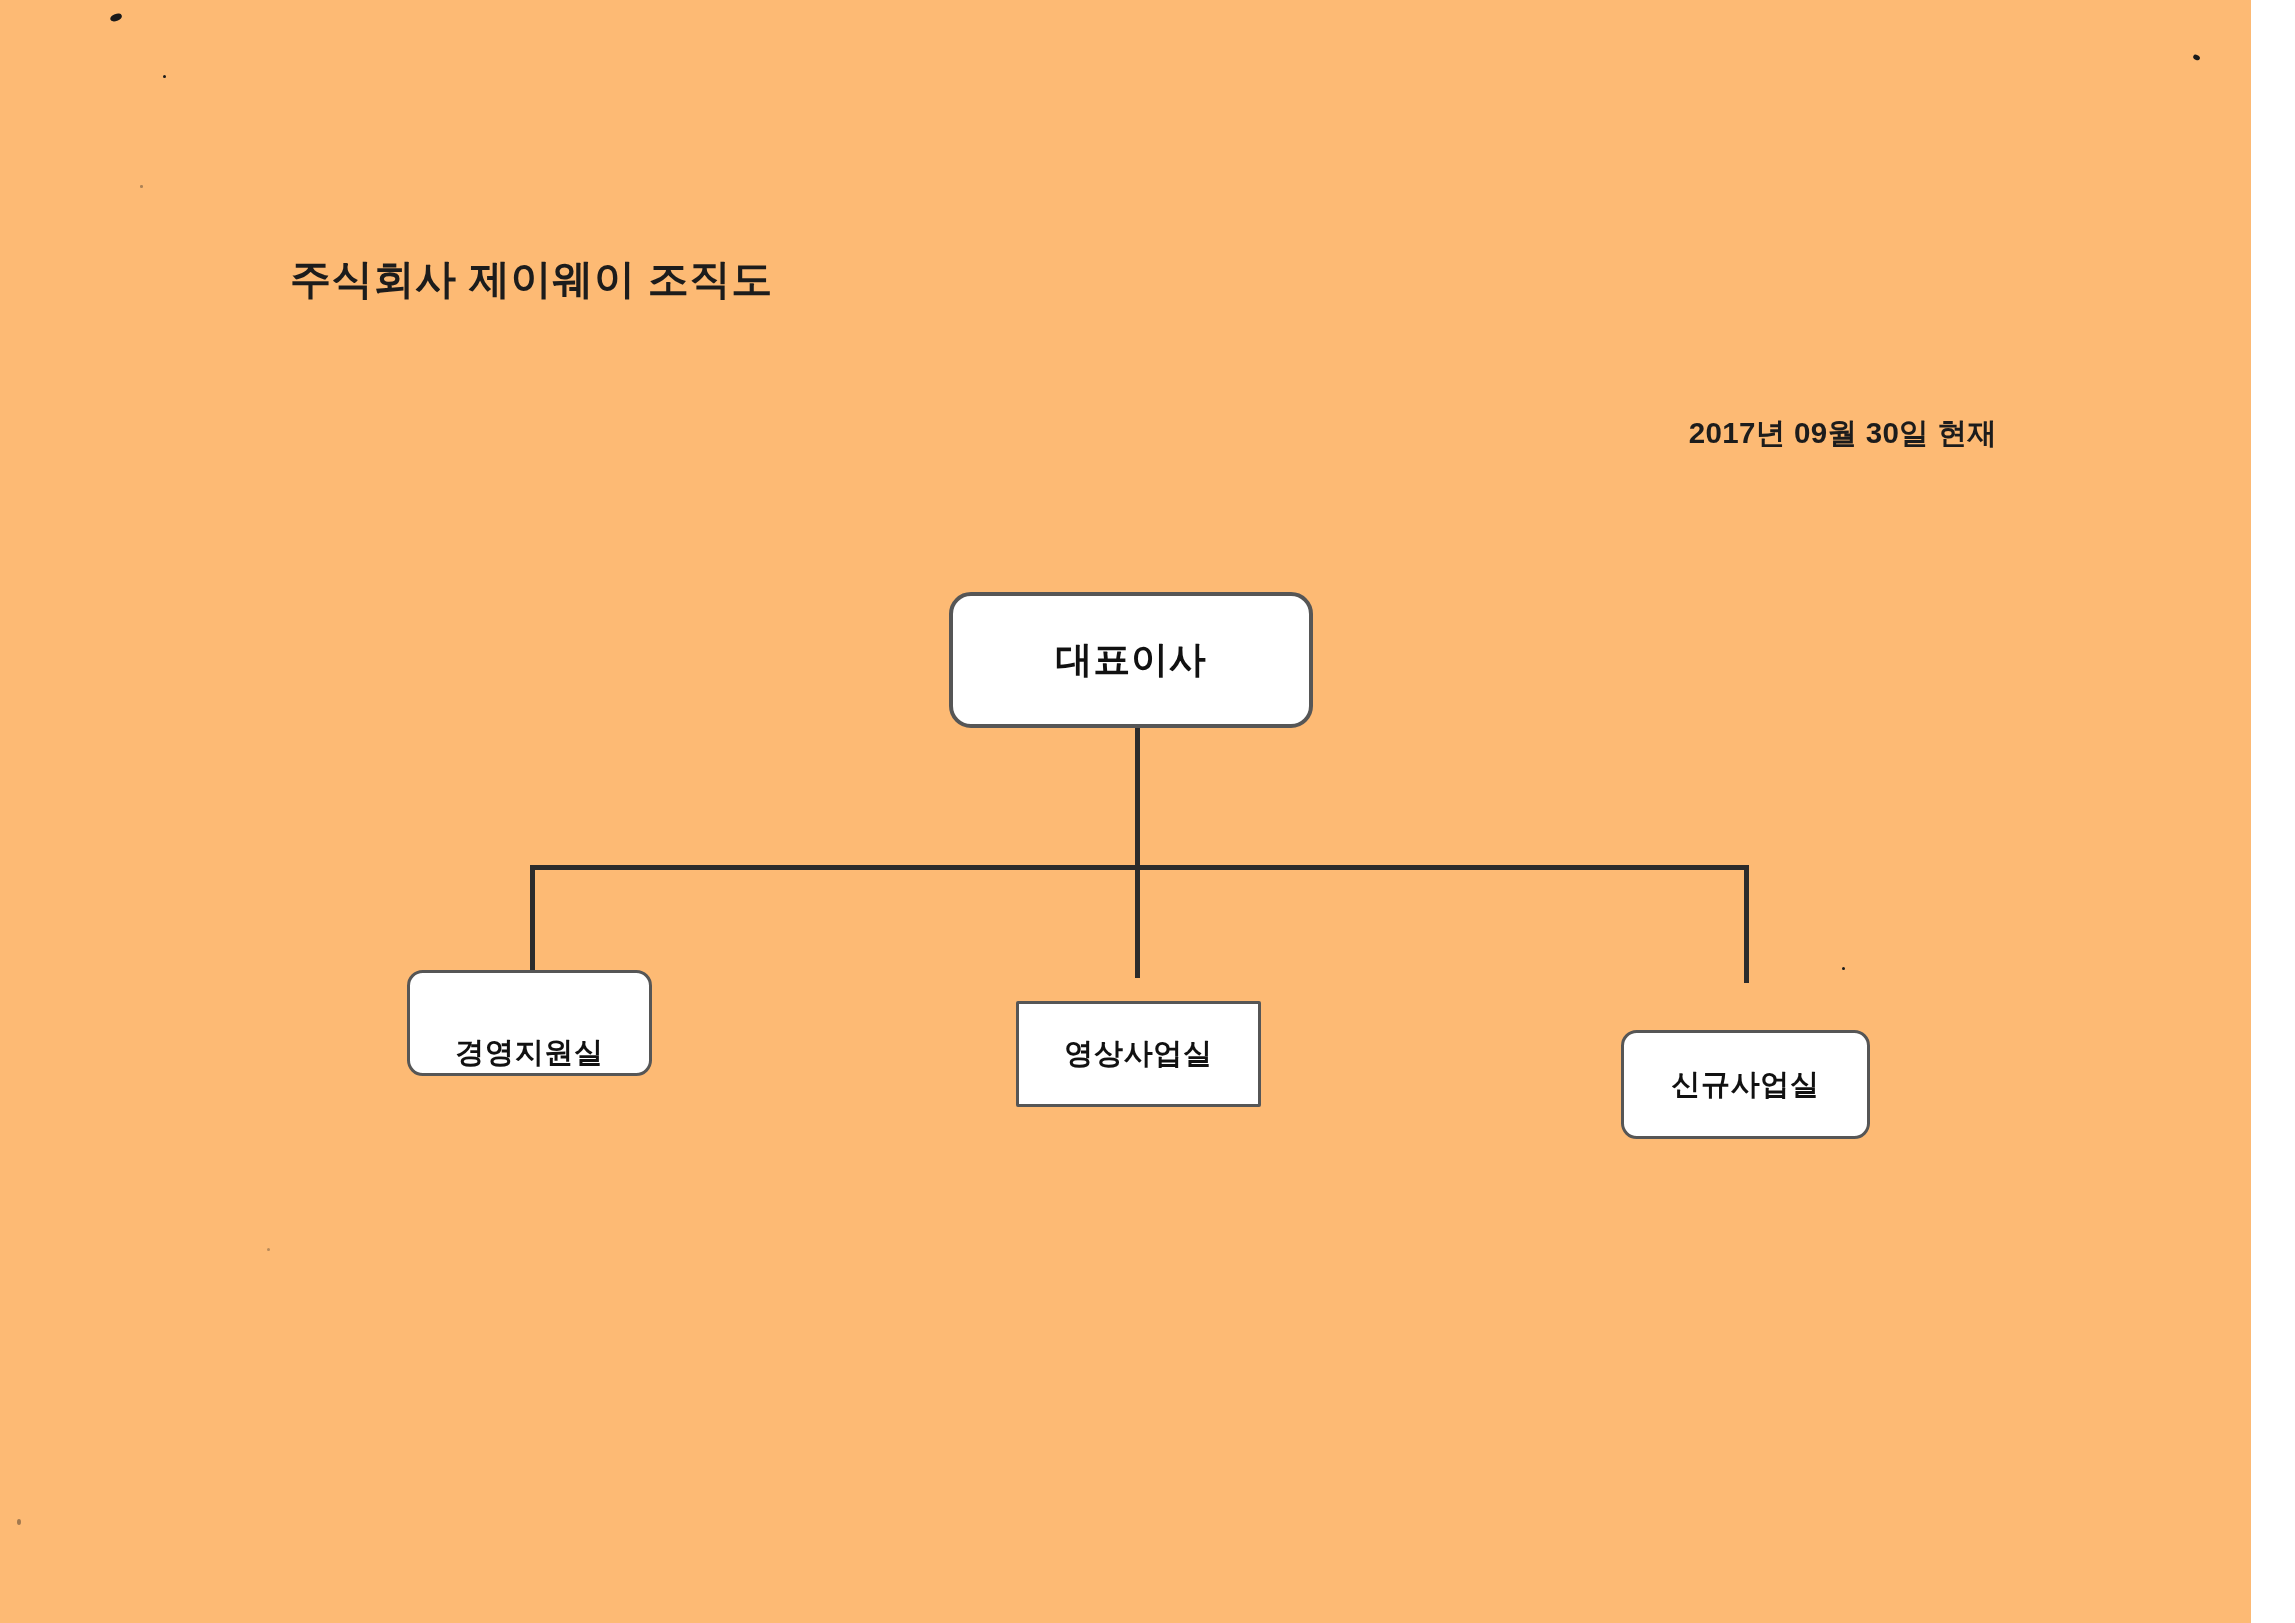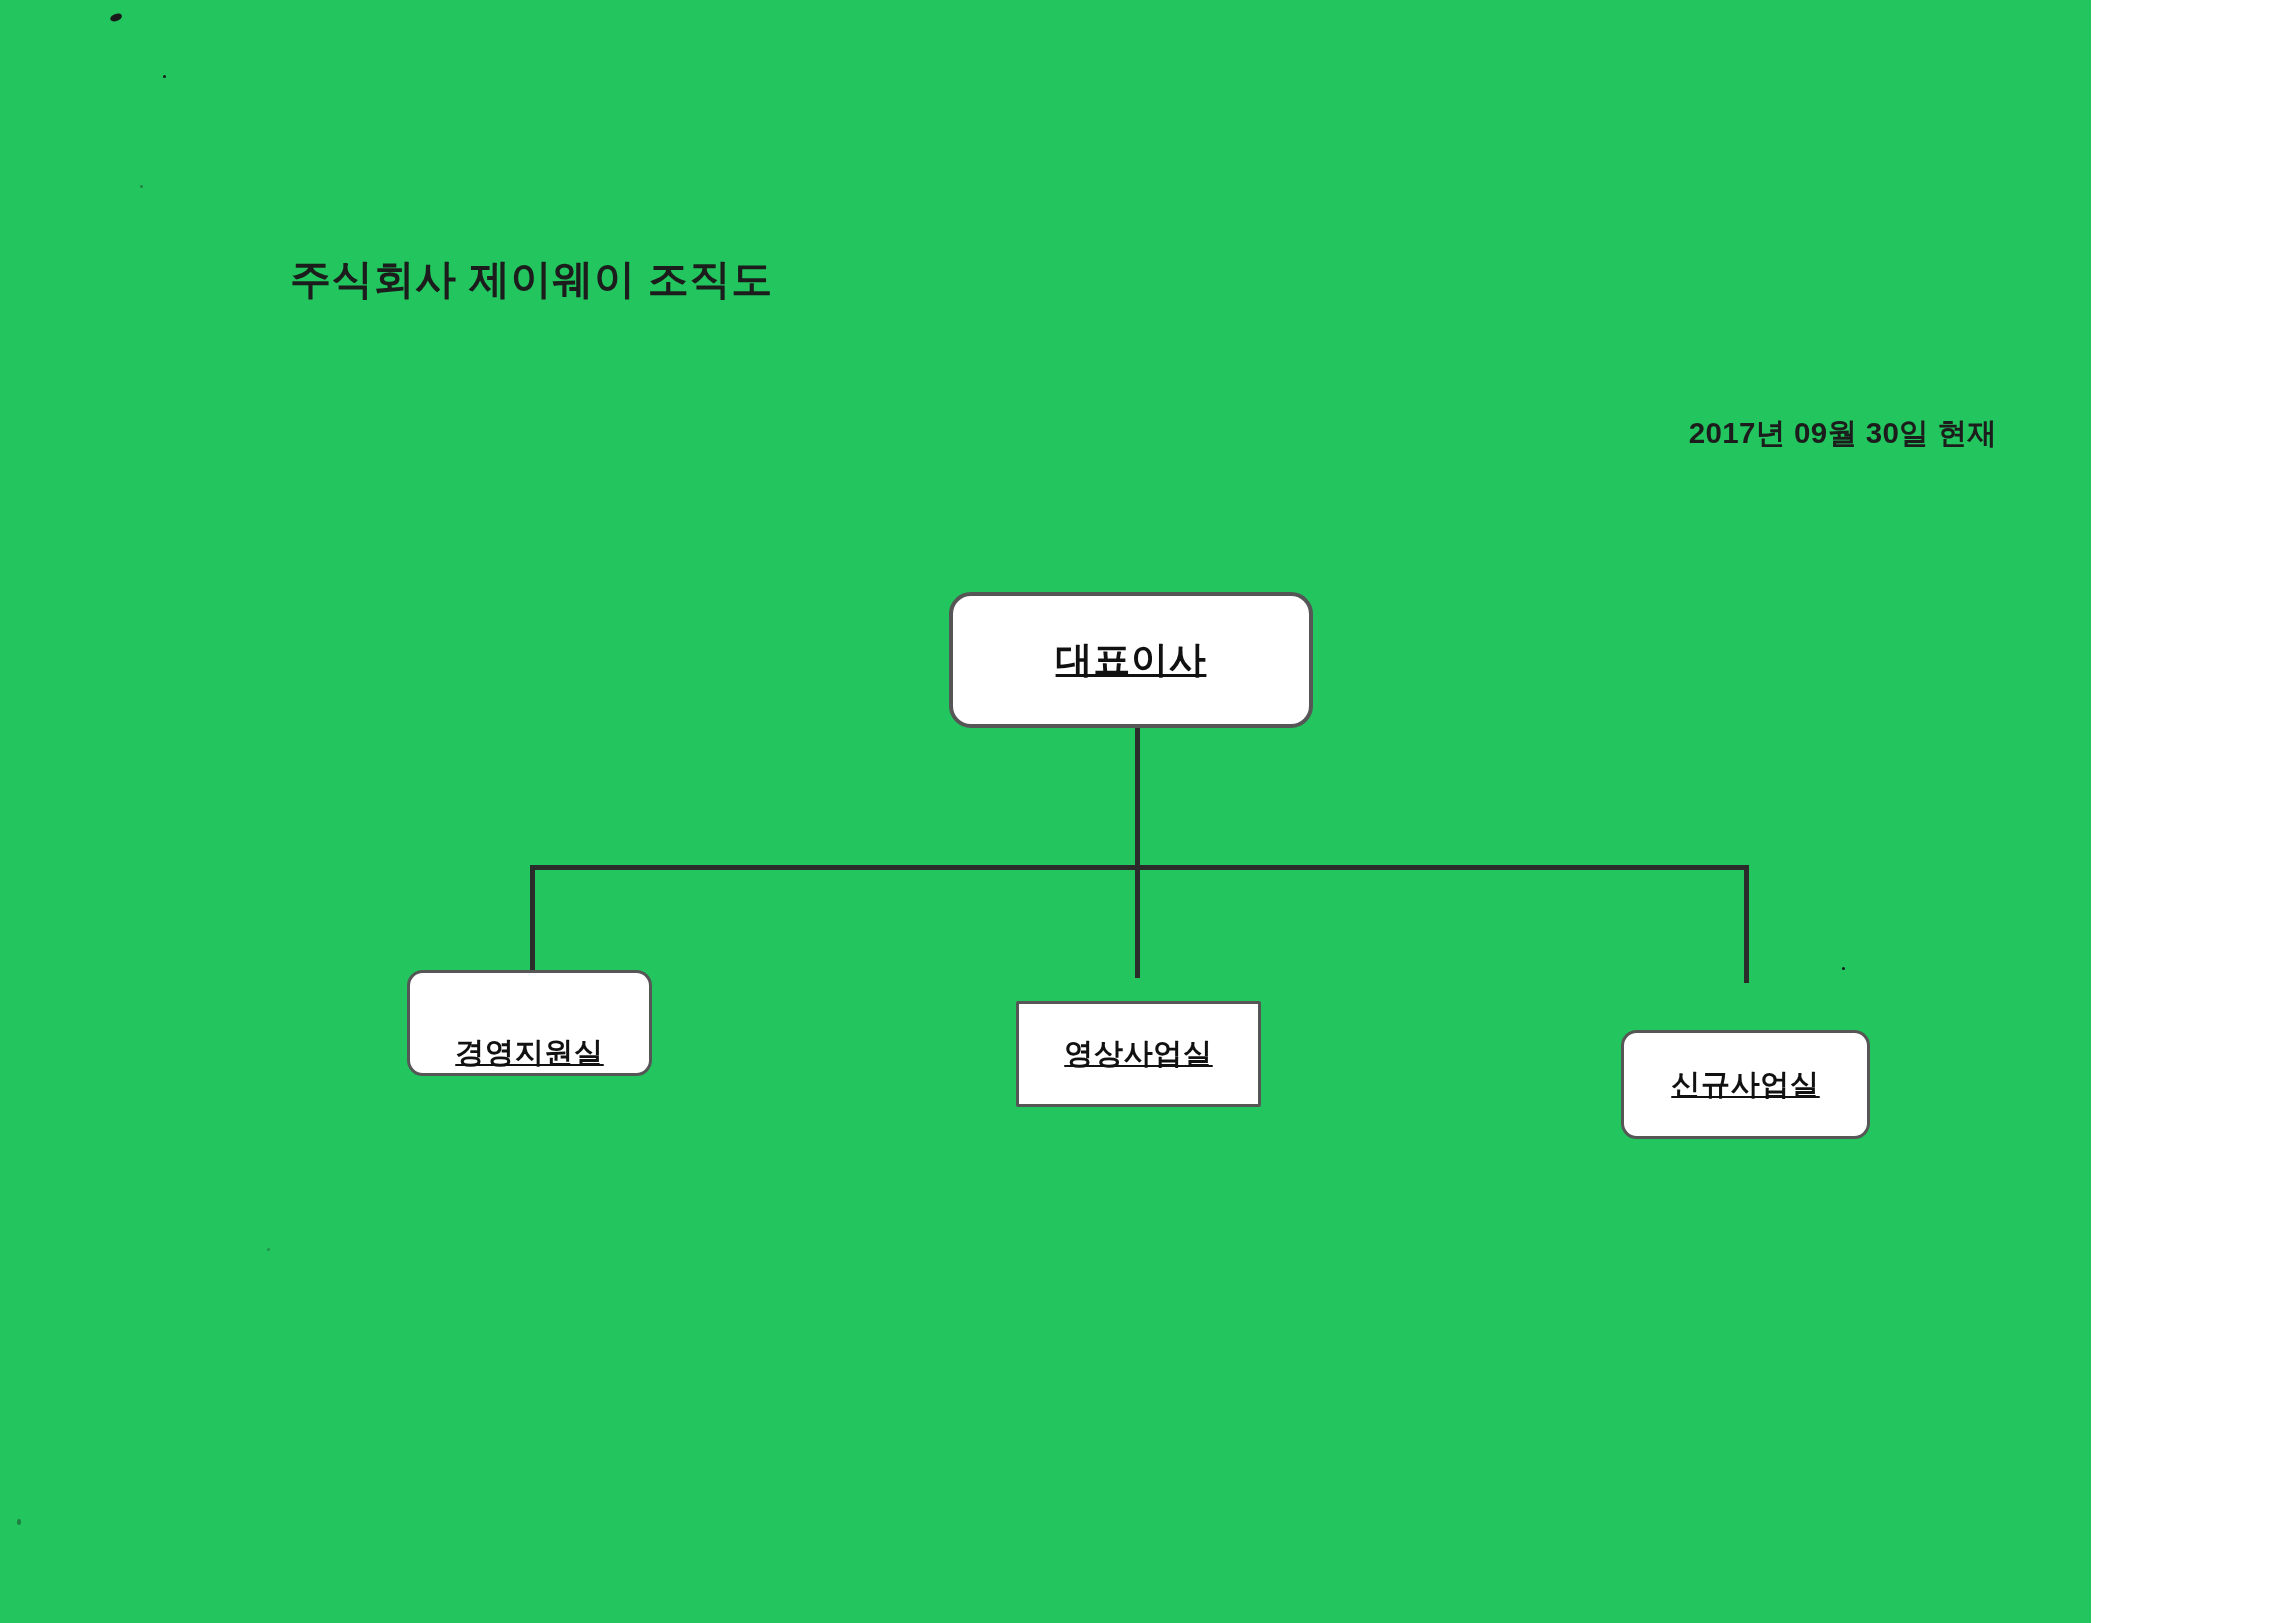--- a/index.html
+++ b/index.html
@@ -2,23 +2,23 @@
 <html style="font-size:10.5px"><head>
 <meta charset="utf-8">
 <style>
   html, body {
     margin: 0;
     padding: 0;
     background: #ffffff;
   }
   #page {
     position: relative;
-    width: 2091px;
+    width: 2251px;
     height: 1623px;
-    background: #22c55e;
+    background: #fdba74;
     overflow: hidden;
     font-family: "Liberation Sans", "DejaVu Sans", sans-serif;
   }
 
   
   #doc-title {
     position: absolute;
     left: 290px;
     top: 252px;
     font-size: 41px;
@@ -48,21 +48,20 @@
     border: 3.9px solid #565656;
     display: flex;
     align-items: center;
     justify-content: center;
   }
   .node .node-label {
     font-weight: bold;
     color: #111111;
     letter-spacing: 0.7px;
     white-space: nowrap;
-    text-decoration: underline;
   }
 
   #node-ceo {
     left: 949px;
     top: 592px;
     width: 364px;
     height: 136px;
     border-radius: 22px;
     border-width: 4.6px;
   }

